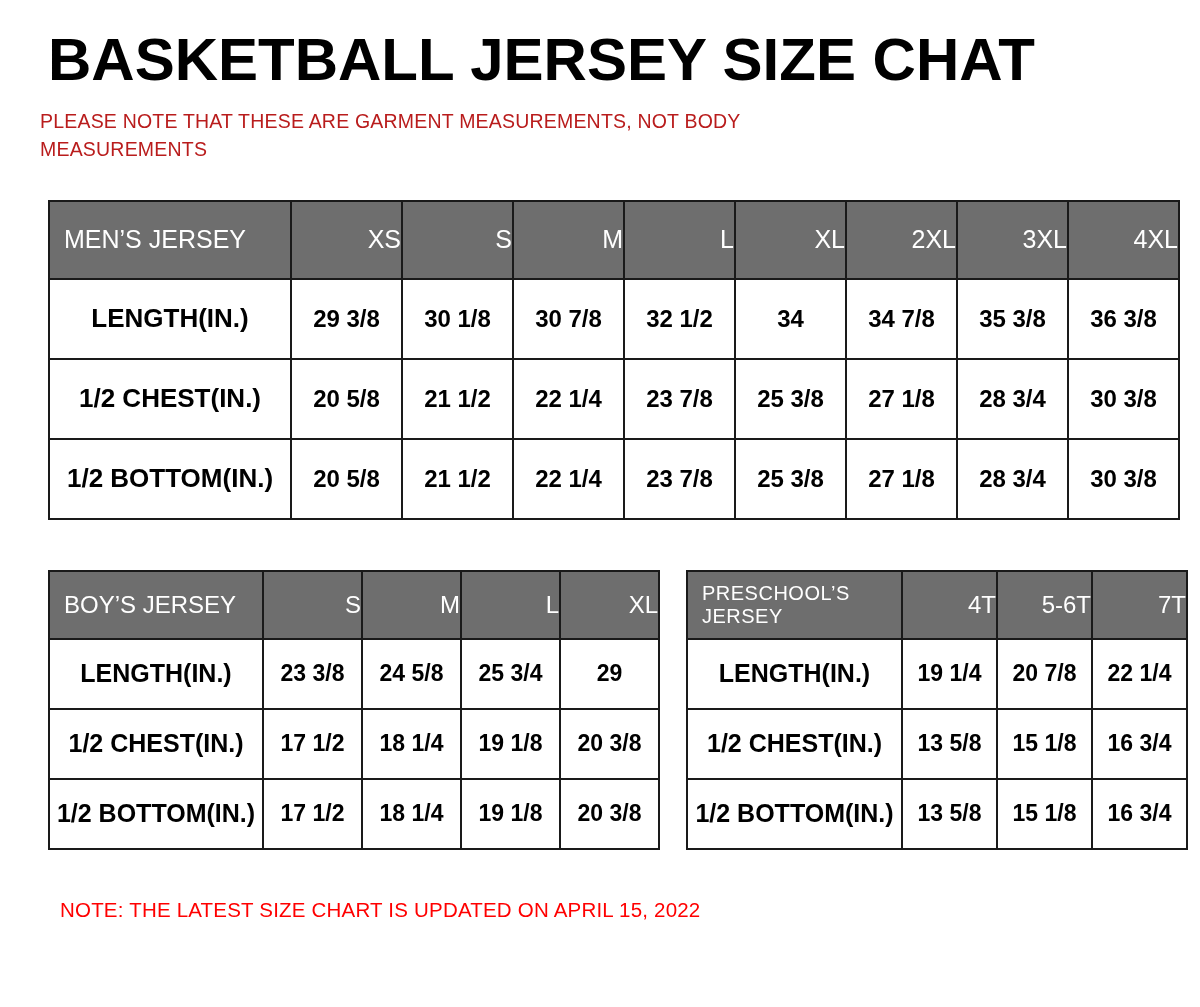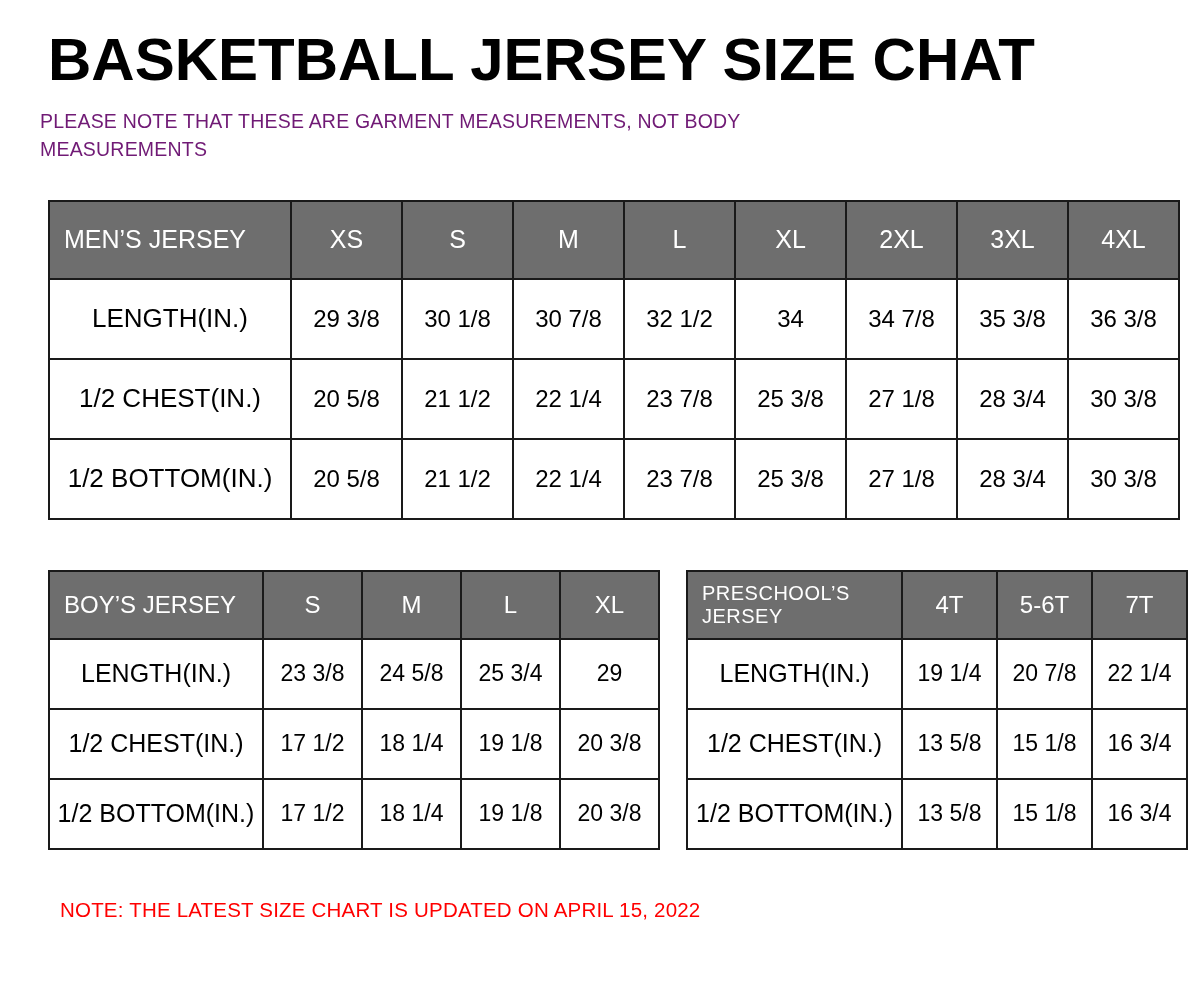--- a/index.html
+++ b/index.html
@@ -25,21 +25,21 @@
   
   .title {
     font-size: 60px;
     font-weight: bold;
     letter-spacing: 0px;
     line-height: 1.05;
     margin: 6px 0 0 24px;
     white-space: nowrap;
   }
   .note-top {
-    color: #701a75;
+    color: #b91c1c;
     font-size: 19.5px;
     line-height: 1.45;
     margin: 16px 0 0 16px;
     max-width: 860px;
     letter-spacing: 0.2px;
   }
 
   
   table {
     border-collapse: collapse;
@@ -50,31 +50,33 @@
     text-align: center;
     vertical-align: middle;
     font-weight: normal;
     padding: 0;
   }
   thead td {
     background: #6e6e6e;
     color: #ffffff;
     font-size: 25px;
     height: 76px;
+    text-align: right;
   }
   thead td.rowhead {
     font-size: 25px;
     text-align: left;
     padding-left: 14px;
   }
   tbody td {
     height: 78px;
     font-size: 24px;
     background: #ffffff;
     color: #000000;
+    font-weight: bold;
   }
   tbody td.rowhead {
     font-size: 26px;
     text-align: center;
     white-space: nowrap;
   }
 
   
   .men-wrap {
     margin: 36px 0 14px 24px;

